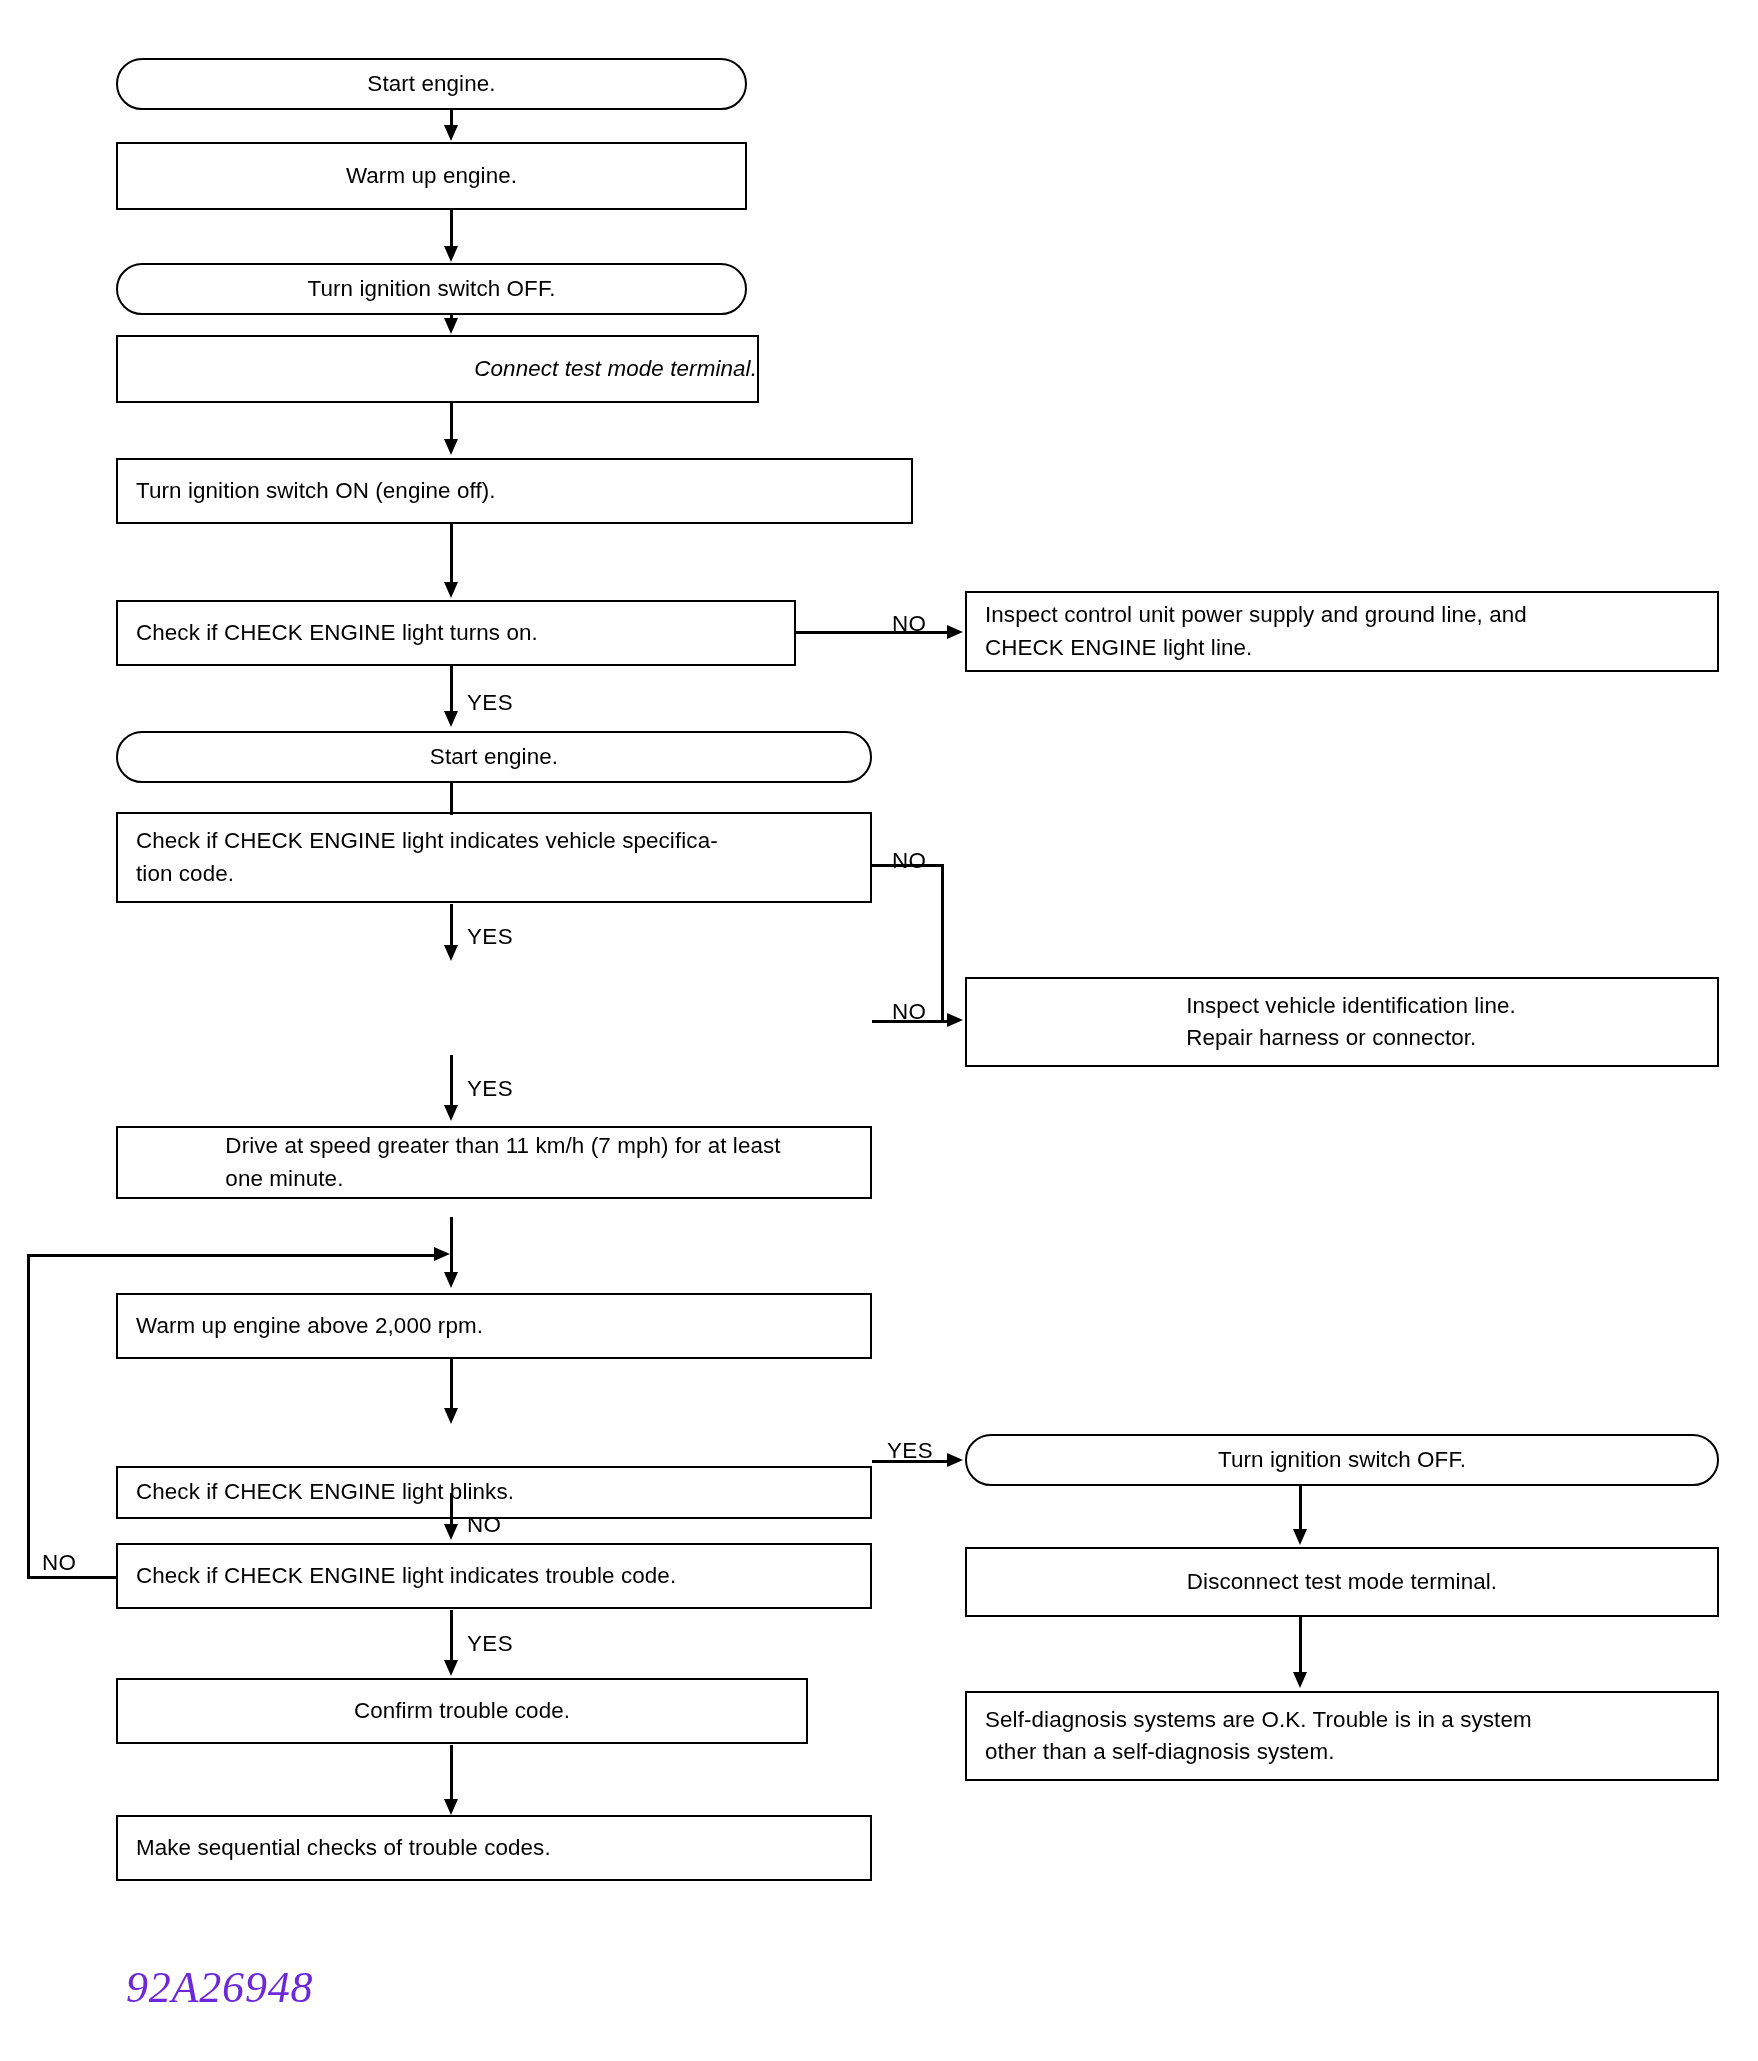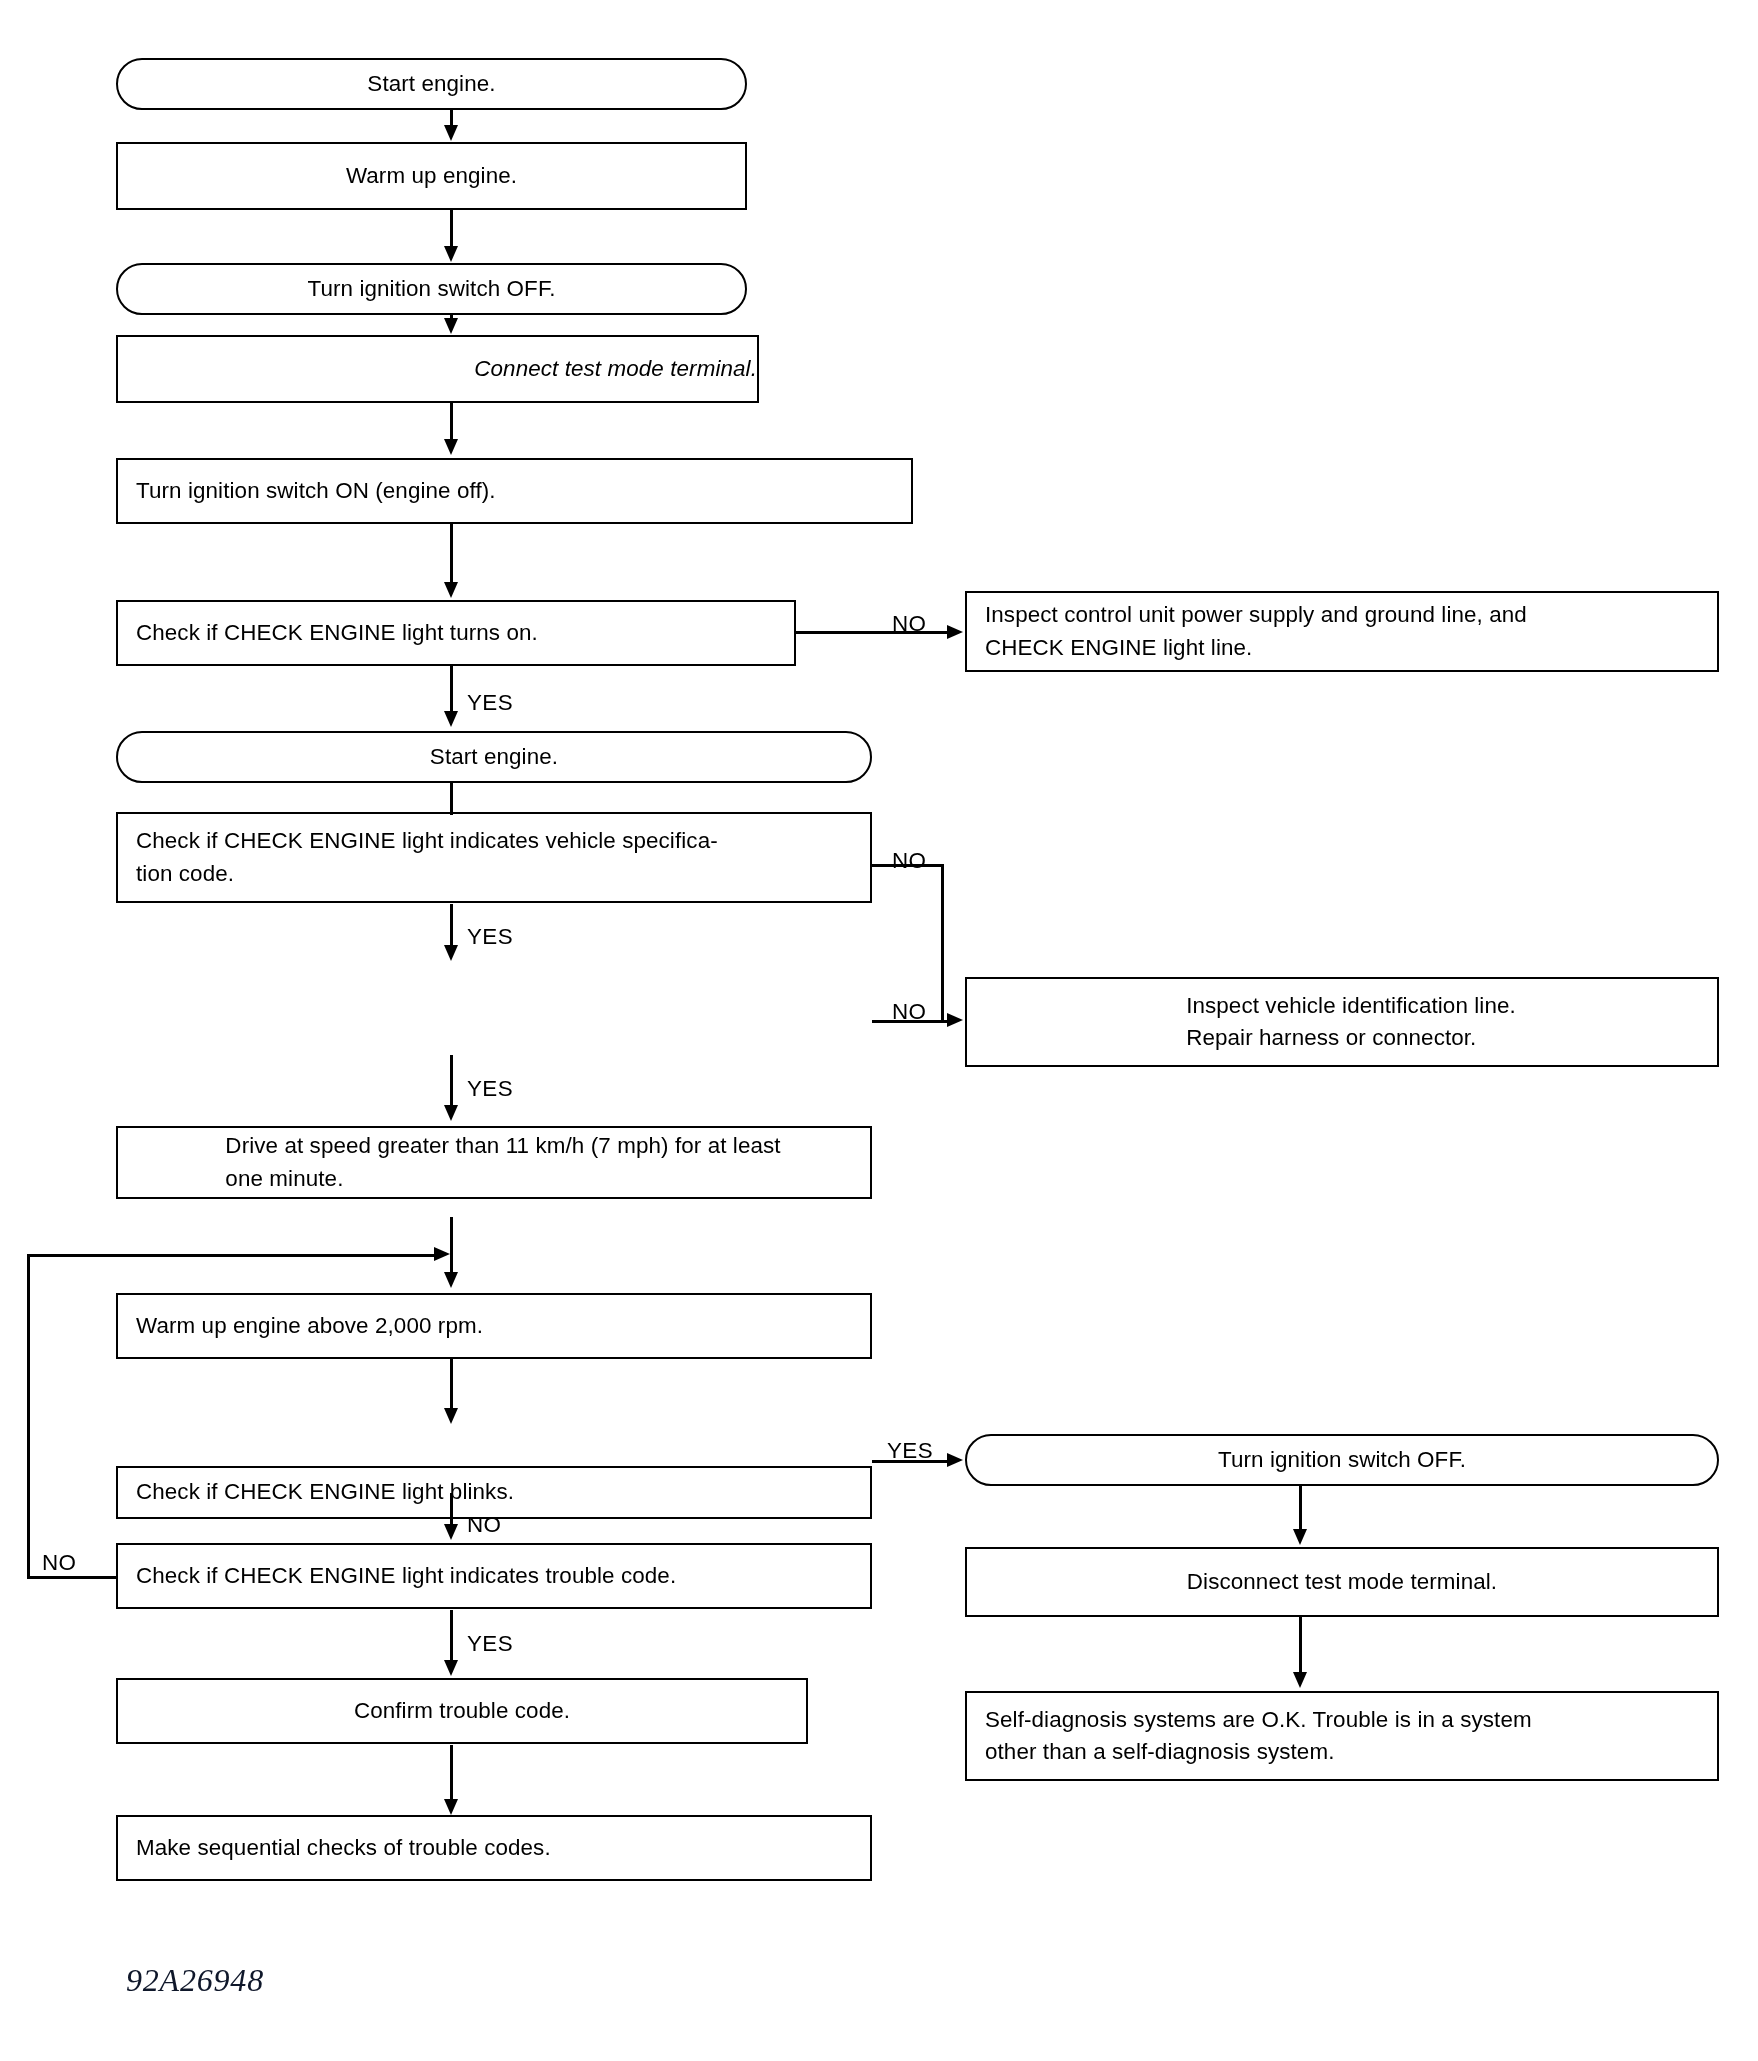--- a/index.html
+++ b/index.html
@@ -68,23 +68,23 @@
     color:#000;
     white-space:nowrap;
     margin-top:17px;
   }
 
   
   .caption{
     position:absolute;
     font-family:"Liberation Serif", serif;
     font-style:italic;
-    font-size:32px;
+    font-size:44px;
     letter-spacing:0.8px;
-    color:#0f172a;
+    color:#6d28d9;
   }
 </style>
 </head>
 <body>
 
 <div id="page">
 
   <div class="node rounded" style="left:116px; top:58px; width:631px; height:52px;">
     <span class="txt">Start engine.</span>
   </div>

